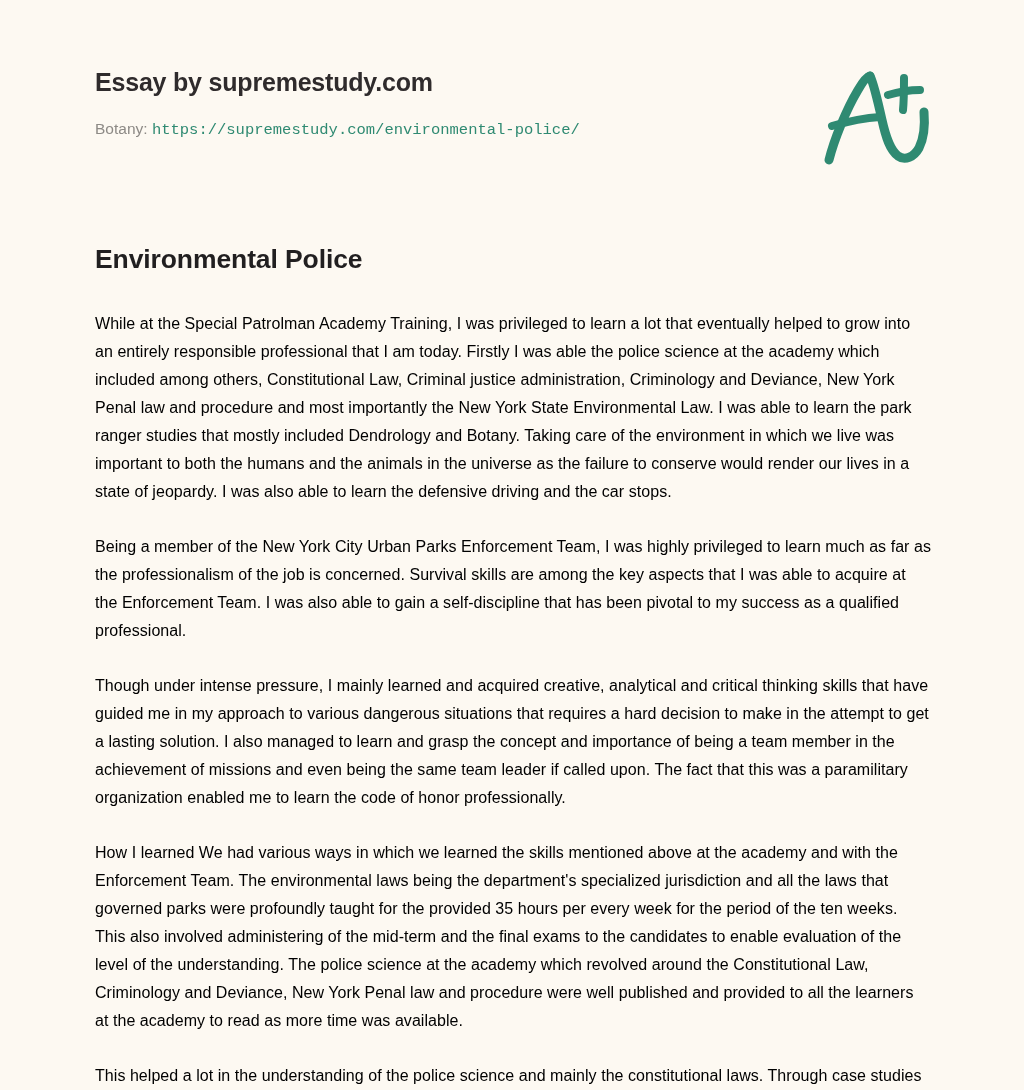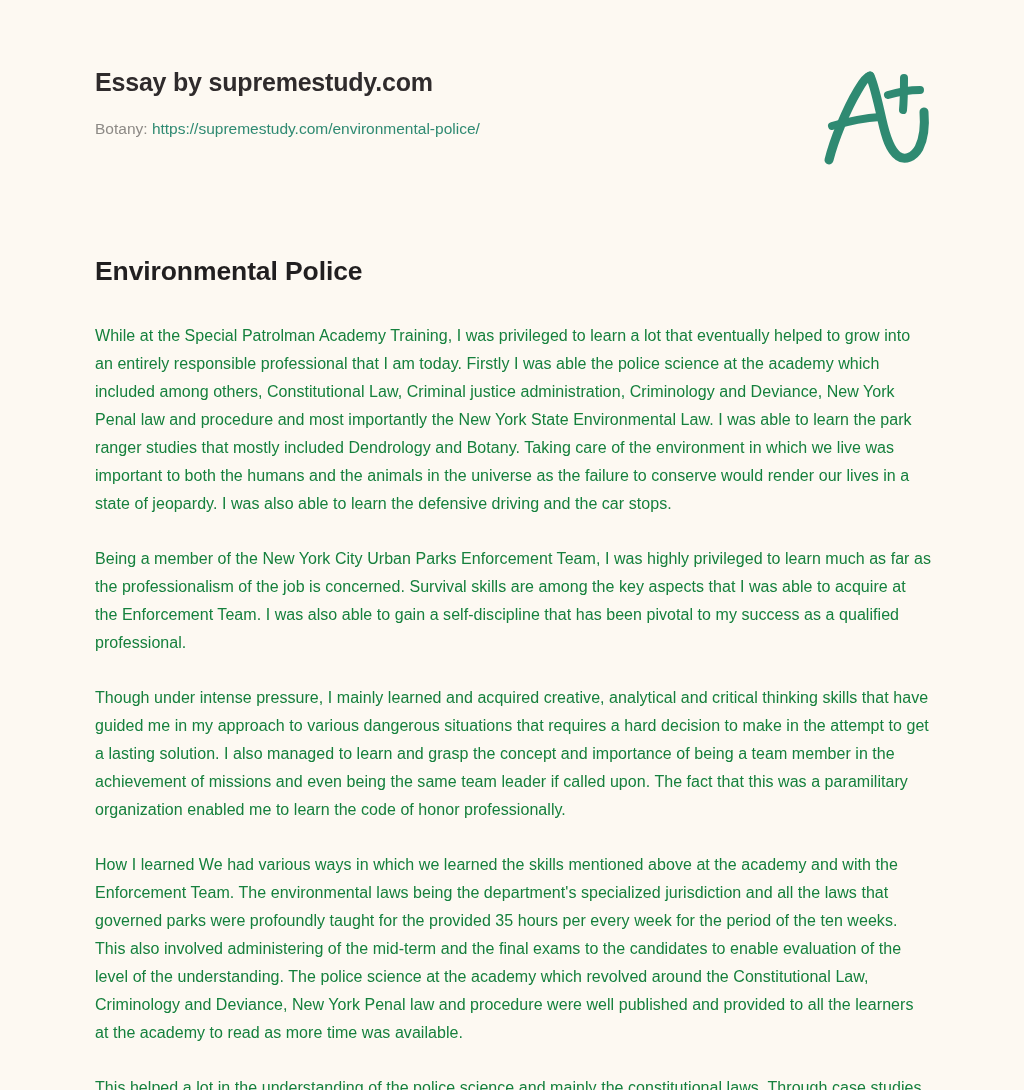--- a/index.html
+++ b/index.html
@@ -49,20 +49,21 @@
     font-size: 15.5px;
     white-space: nowrap;
     line-height: 1.2;
   }
   .sourceline .src-label {
     color: #8d8a86;
   }
   .sourceline .src-url {
     color: #2f8a72;
     text-decoration: none;
+    font-family: Liberation Mono, monospace;
   }
 
   
   .logo {
     position: absolute;
     left: 812px;
     top: 62px;
     width: 128px;
     height: 112px;
   }
@@ -78,29 +79,29 @@
     left: 95px;
     top: 244px;
     width: 836px;
   }
 
   .article-title {
     font-size: 26.5px;
     font-weight: bold;
     color: #211f20;
     letter-spacing: -0.1px;
-    margin: 12px 0 34px 0;
+    margin: 0 0 34px 0;
     line-height: 1.2;
   }
 
   .article-body p {
     margin: 0 0 27px 0;
     font-size: 16px;
     line-height: 28px;
-    color: #15803d;
+    color: #000000;
     text-align: left;
     letter-spacing: 0.05px;
   }
   .article-body p:last-child {
     margin-bottom: 0;
   }
 </style>
 </head>
 <body>
 

